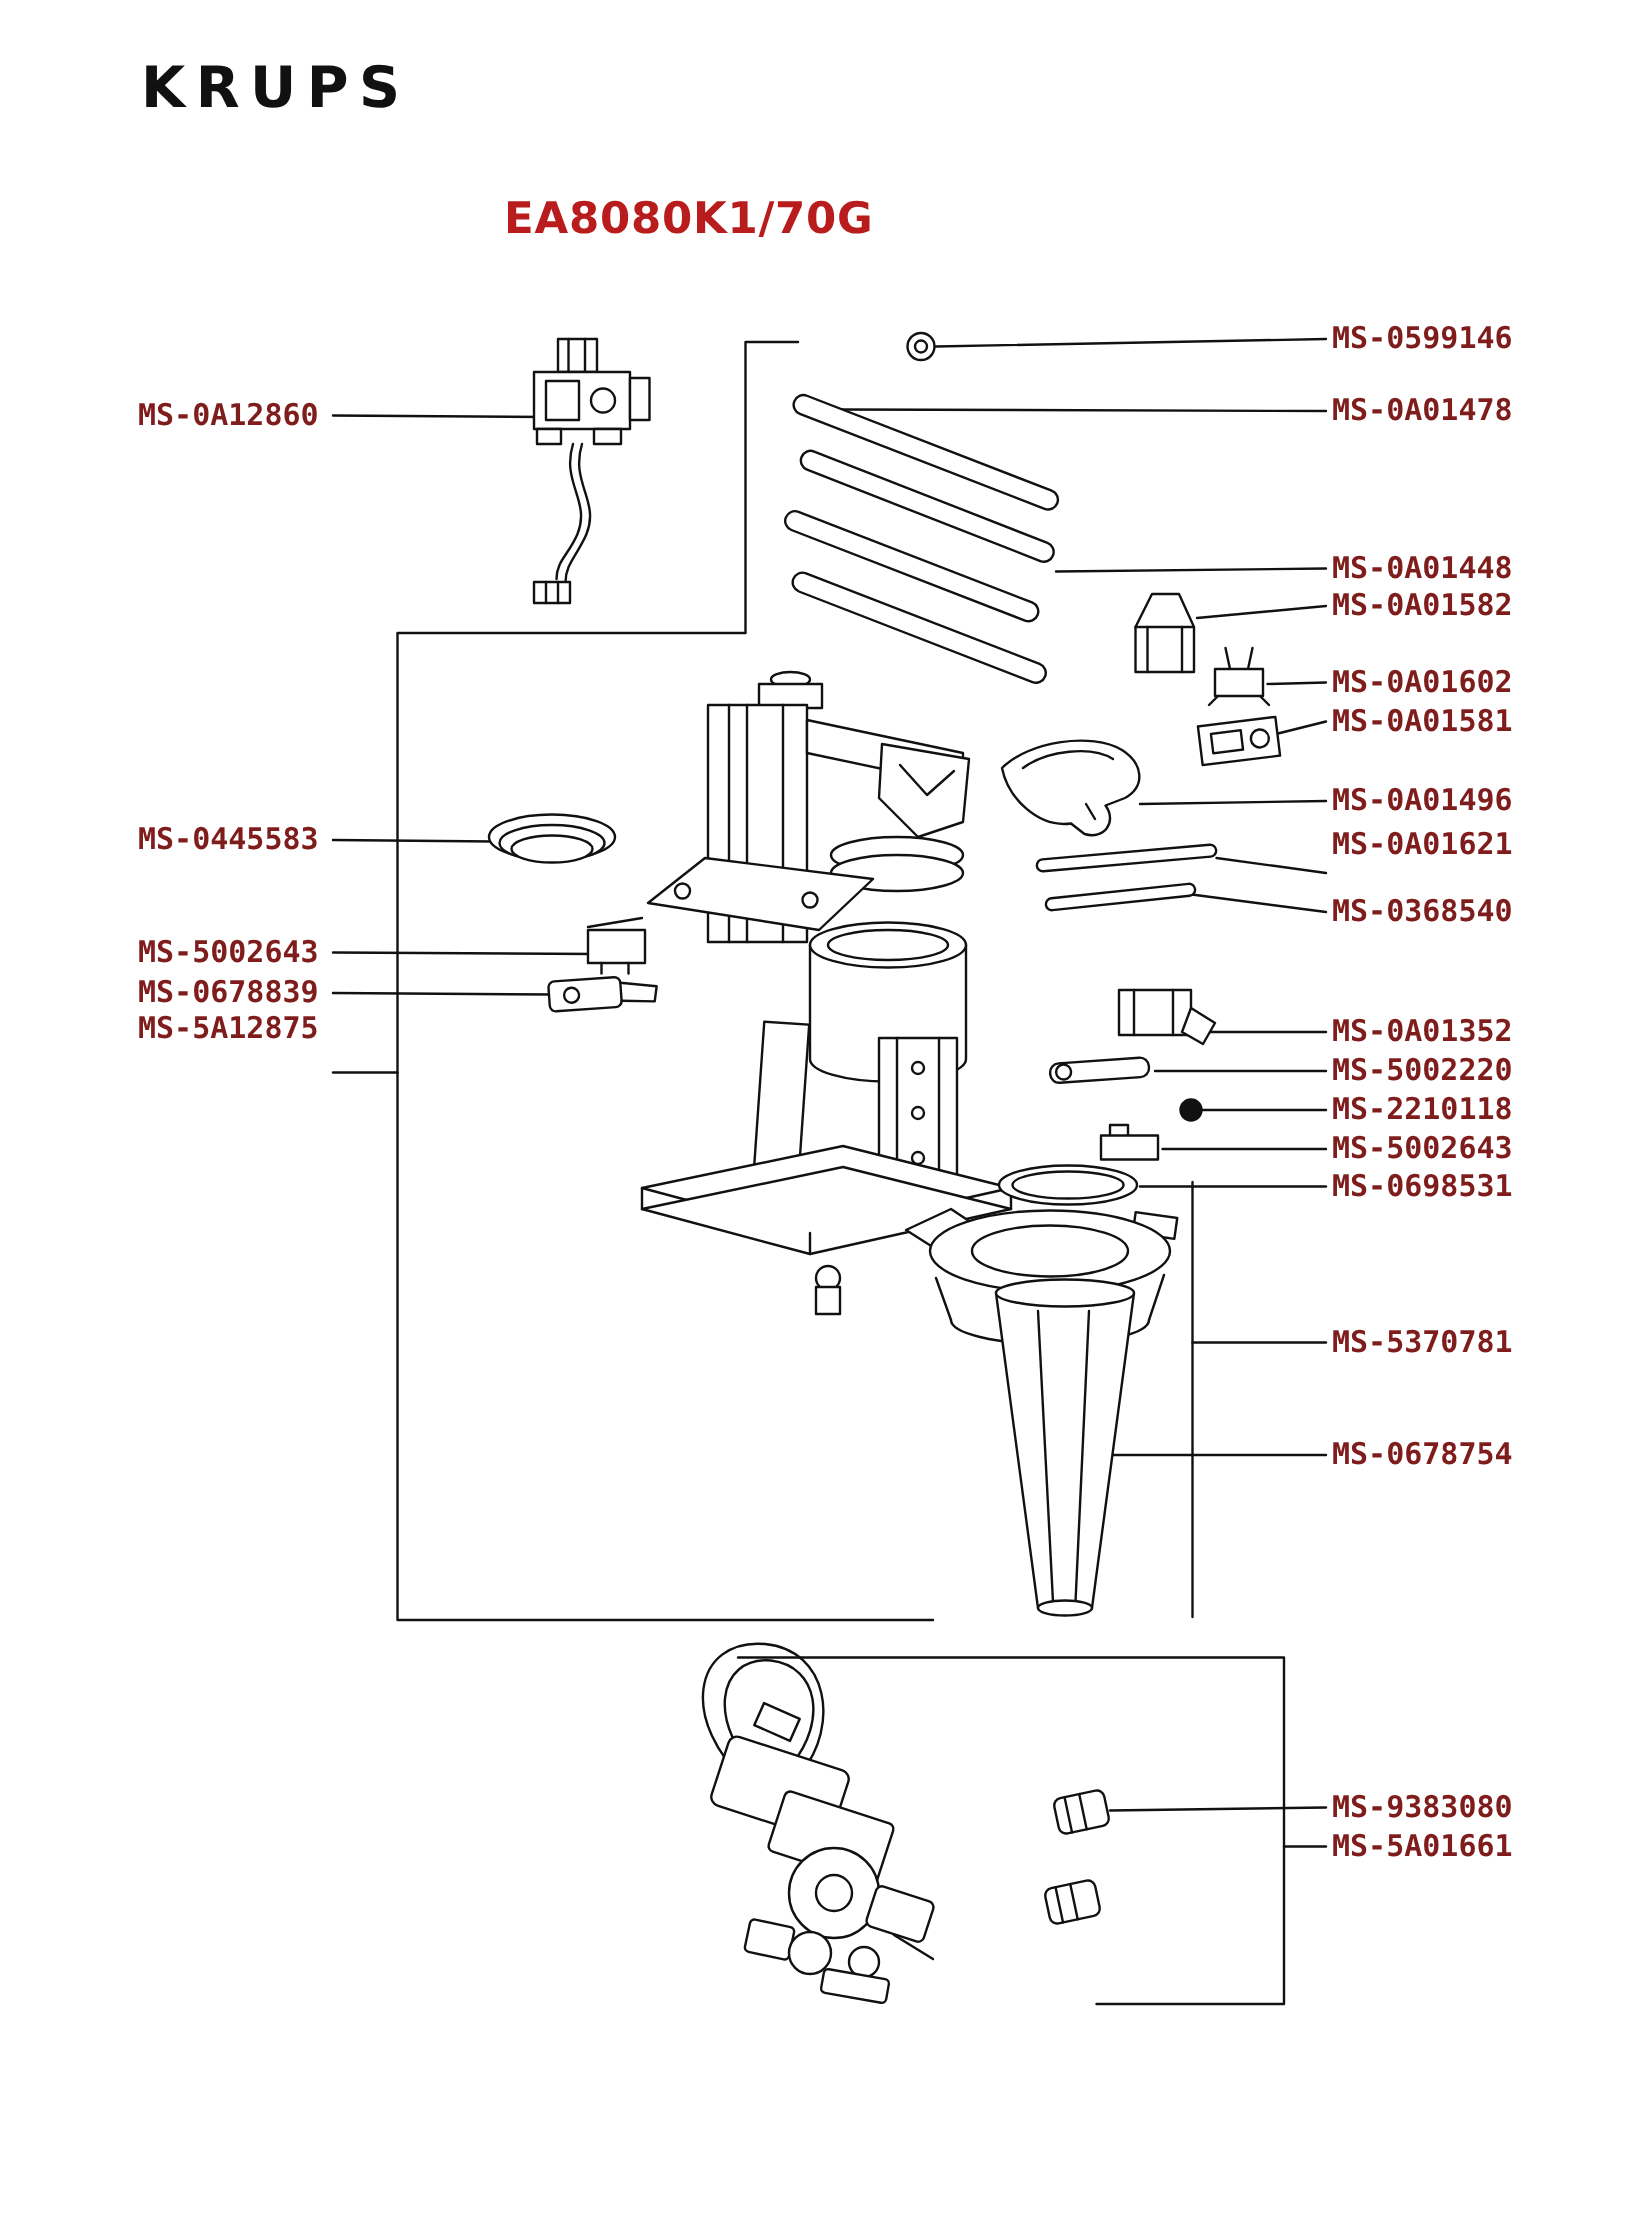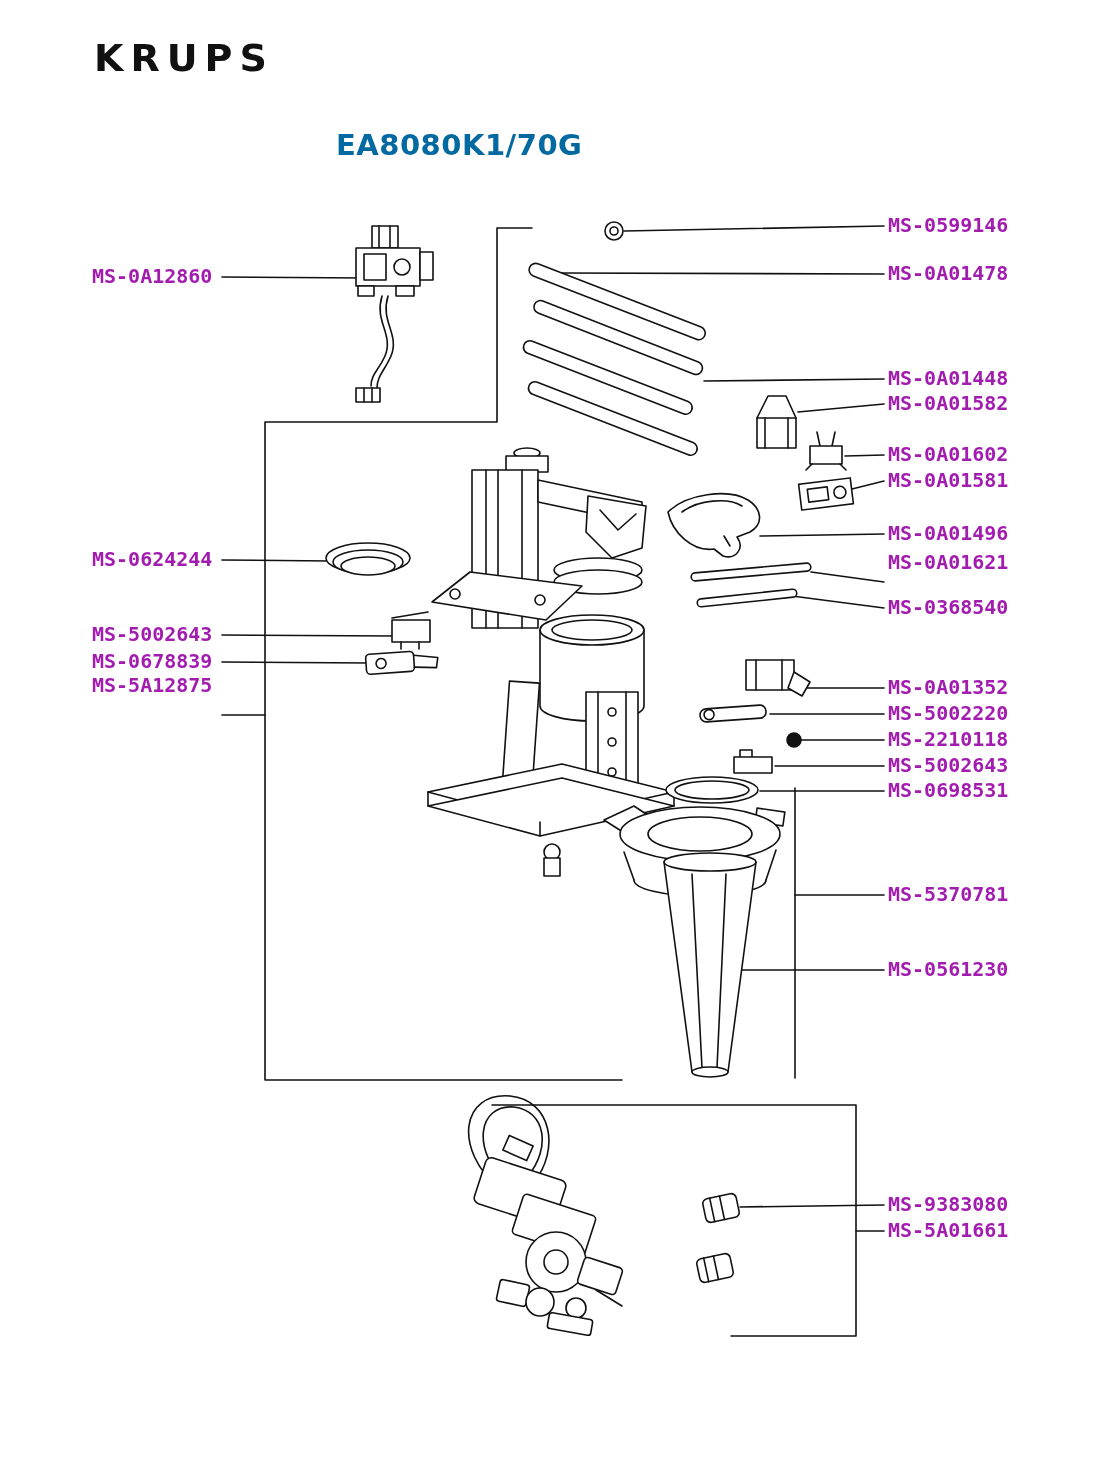--- a/index.html
+++ b/index.html
@@ -7,27 +7,27 @@
   body { width:1100px; height:1481px; position:relative; font-family:"DejaVu Sans Mono", monospace; }
   .page { position:absolute; left:0; top:0; width:1100px; height:1481px; background:#fff; overflow:hidden; }
   .brand {
     position:absolute; left:94px; top:36px;
     font-family:"DejaVu Sans","Liberation Sans",sans-serif;
     font-weight:bold; font-size:38px; letter-spacing:7px; color:#111;
   }
   .title {
     position:absolute; left:336px; top:128px;
     font-family:"DejaVu Sans","Liberation Sans",sans-serif;
-    font-weight:bold; font-size:29px; letter-spacing:0.5px; color:#0369a1;
+    font-weight:bold; font-size:29px; letter-spacing:0.5px; color:#b91c1c;
   }
   .lbl {
     position:absolute;
     font-family:"DejaVu Sans Mono", monospace;
     font-weight:bold; font-size:20px; line-height:23px;
-    color:#a21caf; white-space:nowrap;
+    color:#7f1d1d; white-space:nowrap;
   }
   .lbl.left  { left:92px; }
   .lbl.right { left:888px; }
   svg.art { position:absolute; left:0; top:0; }
 </style>
 </head>
 <body>
 
 <div class="page">
 
@@ -251,37 +251,37 @@
         </g>
       </g>
 
     </g>
   </svg>
 
   <div class="brand">KRUPS</div>
   <div class="title">EA8080K1/70G</div>
 
   <div class="lbl left" style="top:265px">MS-0A12860</div>
-  <div class="lbl left" style="top:548px">MS-0624244</div>
+  <div class="lbl left" style="top:548px">MS-0445583</div>
   <div class="lbl left" style="top:623px">MS-5002643</div>
   <div class="lbl left" style="top:650px">MS-0678839</div>
   <div class="lbl left" style="top:674px">MS-5A12875</div>
 
   <div class="lbl right" style="top:214px">MS-0599146</div>
   <div class="lbl right" style="top:262px">MS-0A01478</div>
   <div class="lbl right" style="top:367px">MS-0A01448</div>
   <div class="lbl right" style="top:392px">MS-0A01582</div>
   <div class="lbl right" style="top:443px">MS-0A01602</div>
   <div class="lbl right" style="top:469px">MS-0A01581</div>
   <div class="lbl right" style="top:522px">MS-0A01496</div>
   <div class="lbl right" style="top:551px">MS-0A01621</div>
   <div class="lbl right" style="top:596px">MS-0368540</div>
   <div class="lbl right" style="top:676px">MS-0A01352</div>
   <div class="lbl right" style="top:702px">MS-5002220</div>
   <div class="lbl right" style="top:728px">MS-2210118</div>
   <div class="lbl right" style="top:754px">MS-5002643</div>
   <div class="lbl right" style="top:779px">MS-0698531</div>
   <div class="lbl right" style="top:883px">MS-5370781</div>
-  <div class="lbl right" style="top:958px">MS-0561230</div>
+  <div class="lbl right" style="top:958px">MS-0678754</div>
   <div class="lbl right" style="top:1193px">MS-9383080</div>
   <div class="lbl right" style="top:1219px">MS-5A01661</div>
 
 </div>
 
 </body></html>

